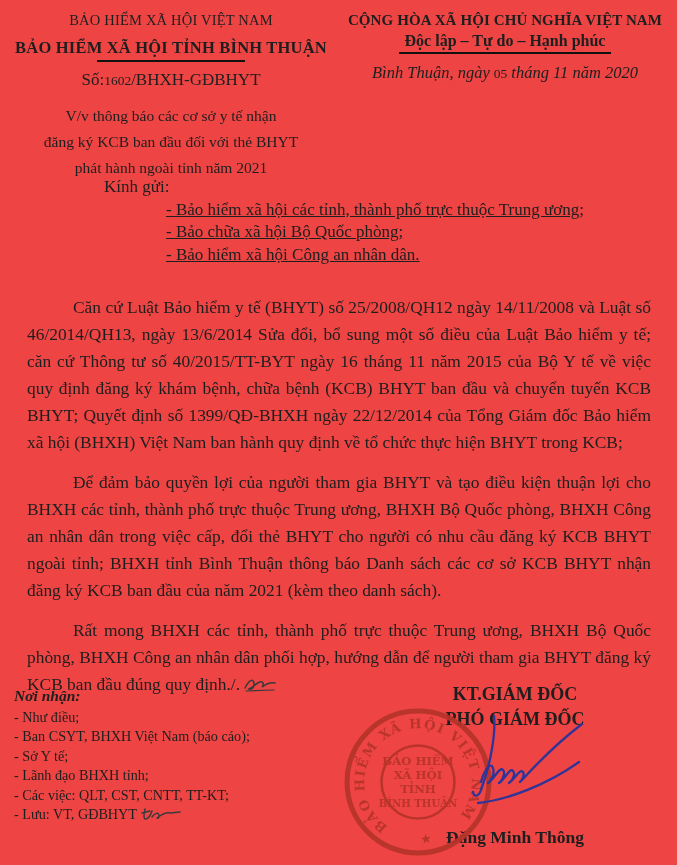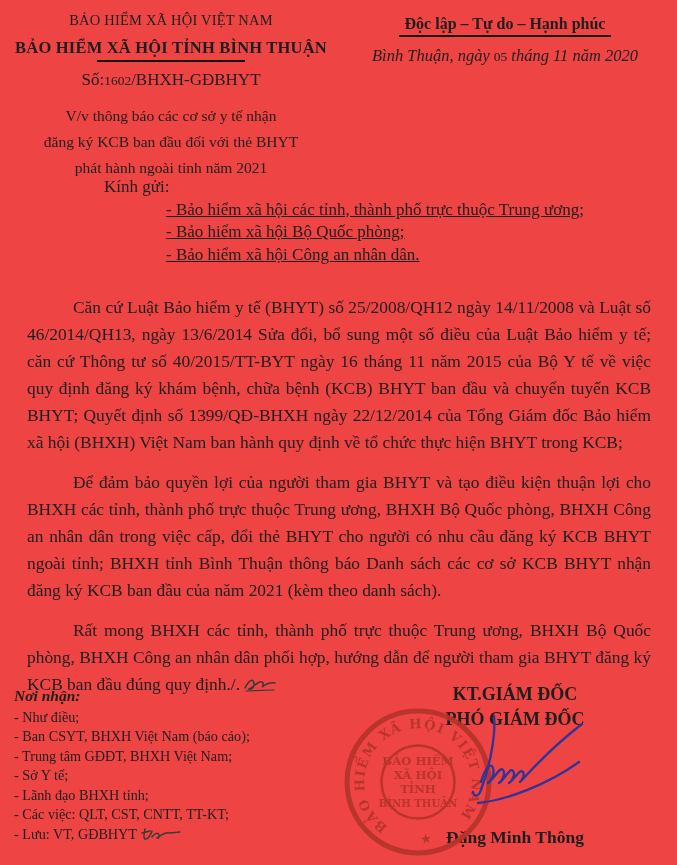--- a/index.html
+++ b/index.html
@@ -52,49 +52,49 @@
       <span>Số:</span><span class="typed">1602</span><span>/BHXH-GĐBHYT</span>
     </div>
     <div class="subject">
       <div>V/v thông báo các cơ sở y tế nhận</div>
       <div>đăng ký KCB ban đầu đối với thẻ BHYT</div>
       <div>phát hành ngoài tỉnh năm 2021</div>
     </div>
   </div>
 
   <div class="hdr-right">
+    <div class="motto1">CỘNG HÒA XÃ HỘI CHỦ NGHĨA VIỆT NAM</div>
     <div class="motto2-wrap"><span class="motto2">Độc lập – Tự do – Hạnh phúc</span></div>
     <div class="date-line">
       <span>Bình Thuận, ngày</span><span class="date-day">05</span><span>tháng 11 năm 2020</span>
     </div>
   </div>
 
   <div class="salutation">
     <div>Kính gửi:</div>
     <div class="recipients">
       <div>- Bảo hiểm xã hội các tỉnh, thành phố trực thuộc Trung ương;</div>
-      <div>- Bảo hiểm xã hội Bộ Quốc phòng;</div>
+      <div>- Bảo chữa xã hội Bộ Quốc phòng;</div>
       <div>- Bảo hiểm xã hội Công an nhân dân.</div>
     </div>
   </div>
 
   <div class="body-text">
     <p>Căn cứ Luật Bảo hiểm y tế (BHYT) số 25/2008/QH12 ngày 14/11/2008 và Luật số 46/2014/QH13, ngày 13/6/2014 Sửa đổi, bổ sung một số điều của Luật Bảo hiểm y tế; căn cứ Thông tư số 40/2015/TT-BYT ngày 16 tháng 11 năm 2015 của Bộ Y tế về việc quy định đăng ký khám bệnh, chữa bệnh (KCB) BHYT ban đầu và chuyển tuyến KCB BHYT; Quyết định số 1399/QĐ-BHXH ngày 22/12/2014 của Tổng Giám đốc Bảo hiểm xã hội (BHXH) Việt Nam ban hành quy định về tổ chức thực hiện BHYT trong KCB;</p>
     <p>Để đảm bảo quyền lợi của người tham gia BHYT và tạo điều kiện thuận lợi cho BHXH các tỉnh, thành phố trực thuộc Trung ương, BHXH Bộ Quốc phòng, BHXH Công an nhân dân trong việc cấp, đổi thẻ BHYT cho người có nhu cầu đăng ký KCB BHYT ngoài tỉnh; BHXH tỉnh Bình Thuận thông báo Danh sách các cơ sở KCB BHYT nhận đăng ký KCB ban đầu của năm 2021 (kèm theo danh sách).</p>
     <p><span>Rất mong BHXH các tỉnh, thành phố trực thuộc Trung ương, BHXH Bộ Quốc phòng, BHXH Công an nhân dân phối hợp, hướng dẫn để người tham gia BHYT đăng ký KCB ban đầu đúng quy định./.</span><svg class="inline-initial" width="36" height="18" viewBox="0 0 36 18">
           <path d="M3,13 C7,5 11,3 12,8 C13,12 9,15 7,14 C13,11 17,5 20,7 C22,8 21,11 20,12 C24,9 29,7 33,8" stroke="#3a3a3a" stroke-width="1.6" fill="none" stroke-linecap="round"></path>
           <path d="M4,16 L32,15" stroke="#3a3a3a" stroke-width="1.2" fill="none" stroke-linecap="round"></path>
         </svg></p>
   </div>
 
   <div class="noi-nhan">
     <div class="noi-nhan-label">Nơi nhận:</div>
     <div>- Như điều;</div>
     <div>- Ban CSYT, BHXH Việt Nam (báo cáo);</div>
-    <div>- Trung tâm GĐĐT, BHXH Việt Nam;</div>
     <div>- Sở Y tế;</div>
     <div>- Lãnh đạo BHXH tỉnh;</div>
     <div>- Các việc: QLT, CST, CNTT, TT-KT;</div>
     <div><span>- Lưu: VT, GĐBHYT</span><svg class="inline-initial" width="44" height="16" viewBox="0 0 44 16">
           <path d="M6,3 C5,8 4,12 6,13 C9,14 12,8 13,5 M3,7 L11,5 M13,11 C16,7 19,6 20,9 C21,11 19,13 18,12 C22,9 27,6 31,7 L41,6" stroke="#3a3a3a" stroke-width="1.5" fill="none" stroke-linecap="round"></path>
         </svg></div>
   </div>
 
   <div class="sign-block">
     <div class="sign-title">KT.GIÁM ĐỐC</div>

